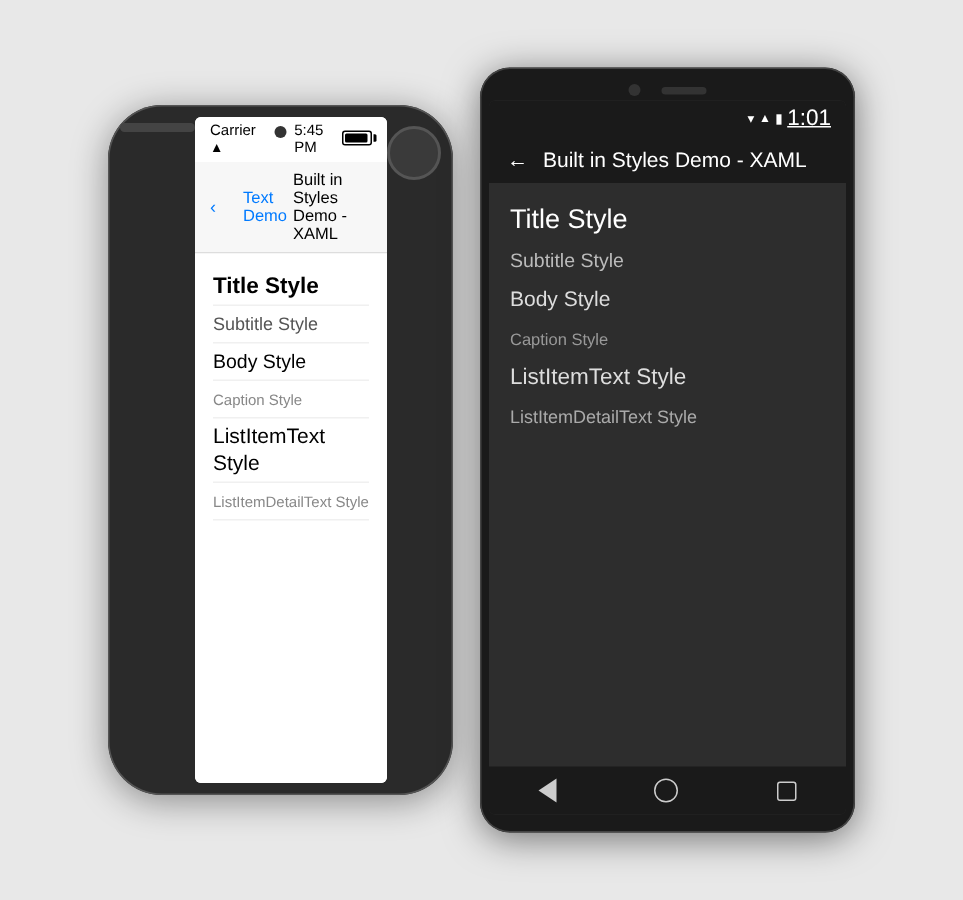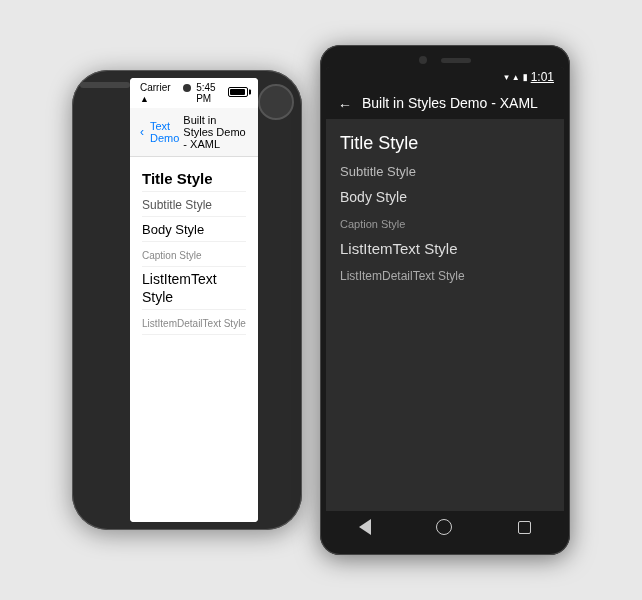--- a/index.html
+++ b/index.html
@@ -106,20 +106,21 @@
       gap: 4px;
     }
     .ios-back-arrow {
       color: #007AFF;
       font-size: 12px;
       margin-right: 2px;
     }
     .ios-back-text {
       color: #007AFF;
       font-size: 11px;
+      margin-left: 12px;
     }
     .ios-nav-title {
       font-size: 11px;
       color: #000;
       font-weight: 500;
     }
     .ios-content {
       flex: 1;
       padding: 10px 12px;
       background: #fff;
@@ -189,21 +190,21 @@
       display: flex;
       justify-content: flex-end;
       align-items: center;
       gap: 4px;
     }
     .android-status-icons {
       display: flex;
       align-items: center;
       gap: 3px;
     }
-    .android-time { font-size: 12px; color: #fff; font-weight: 500; text-decoration: underline; }
+    .android-time { font-size: 15px; color: #fff; font-weight: 500; text-decoration: underline; }
     .android-app-bar {
       background: #1a1a1a;
       padding: 8px 12px;
       display: flex;
       align-items: center;
       gap: 10px;
     }
     .android-back-arrow { color: #fff; font-size: 14px; cursor: pointer; }
     .android-app-title { font-size: 14px; color: #fff; font-weight: 500; }
     .android-content {

